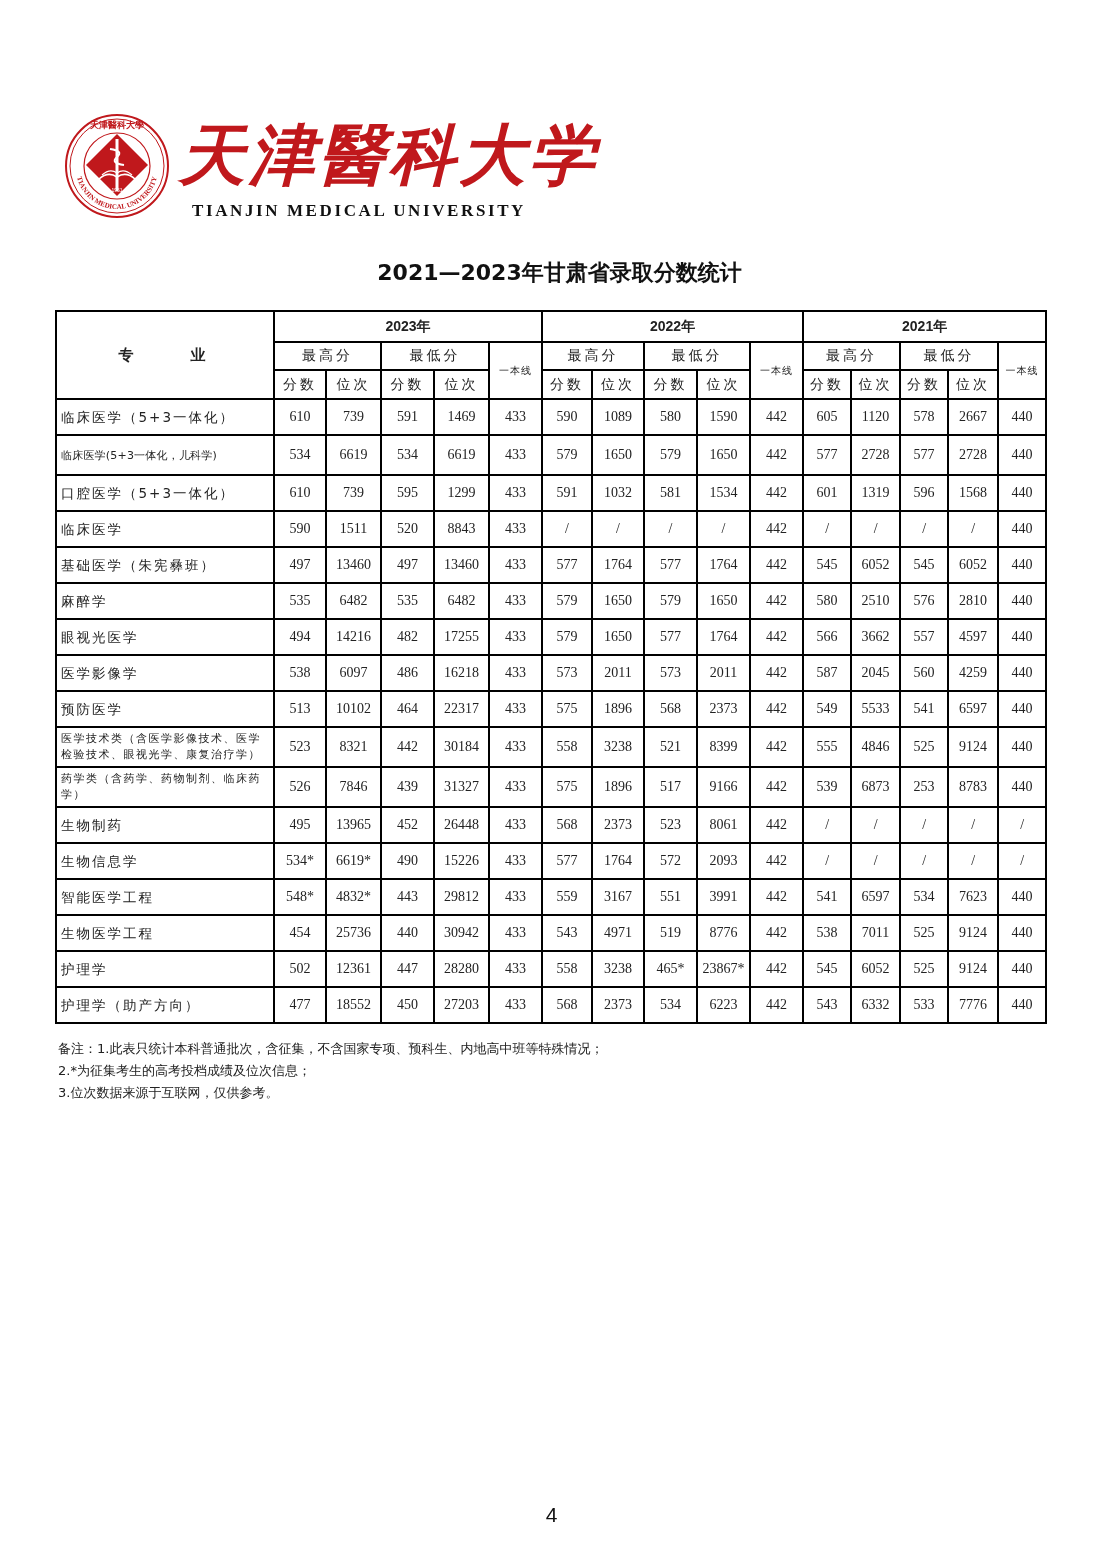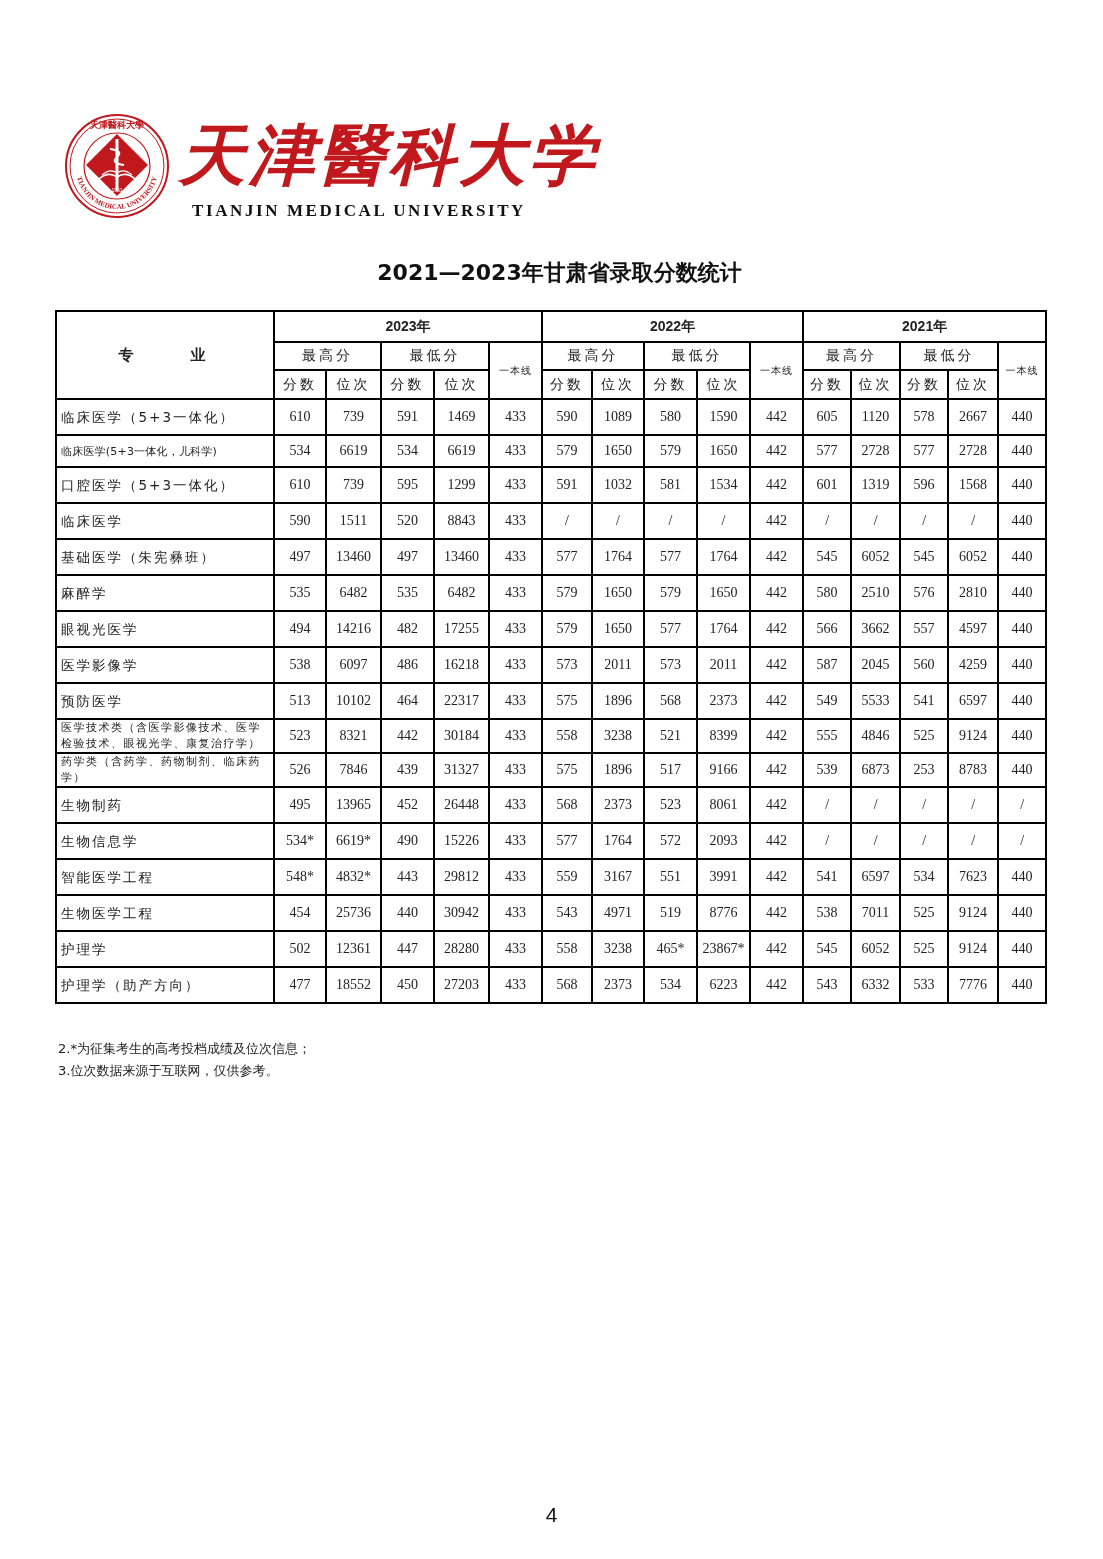--- a/index.html
+++ b/index.html
@@ -16,21 +16,21 @@
     table.scores td, table.scores th { border: 2px solid #000; padding: 0; text-align: center; font-family: "Liberation Serif", serif; font-size: 14px; font-weight: normal; color: #222; }
     table.scores th.year { height: 29px; font-family: "Liberation Sans", sans-serif; font-weight: bold; font-size: 14px; }
     table.scores th.group { height: 26px; font-family: "DejaVu Sans", sans-serif; font-size: 14px; letter-spacing: 3px; }
     table.scores th.sub { height: 27px; font-family: "DejaVu Sans", sans-serif; font-size: 14px; letter-spacing: 3px; }
     table.scores th.line { font-family: "DejaVu Sans", sans-serif; font-size: 10px; letter-spacing: 1px; white-space: nowrap; overflow: hidden; }
     table.scores th.major-h { font-family: "DejaVu Sans", sans-serif; font-weight: bold; font-size: 15px; letter-spacing: 26px; padding-left: 20px; }
     table.scores td.major { text-align: left; padding: 0 4px; font-family: "DejaVu Sans", sans-serif; font-size: 13.5px; letter-spacing: 2px; line-height: 17px; border-radius: 17px; }
     table.scores td.major.small { font-size: 11px; letter-spacing: 1.5px; line-height: 16px; }
     table.scores td.major.tiny { font-size: 11px; letter-spacing: 0.2px; }
     table.scores tr.row { height: 36px; }
-    table.scores tr.row.tall { height: 32px; }
+    table.scores tr.row.tall { height: 40px; }
 
     .notes { position: absolute; left: 58px; top: 1038px; font-family: "DejaVu Sans", sans-serif; font-size: 13px; color: #222; line-height: 22px; }
     .page-num { position: absolute; left: 0; width: 1103px; top: 1503px; text-align: center; font-family: "Liberation Sans", sans-serif; font-size: 21px; color: #111; }
   </style>
 </head>
 <body>
 
 <div class="logo">
   <svg class="seal" viewBox="0 0 106 106">
     <circle cx="53" cy="53" r="51" fill="#fff" stroke="#c0181c" stroke-width="2"></circle>
@@ -408,17 +408,18 @@
         <td>543</td>
         <td>6332</td>
         <td>533</td>
         <td>7776</td>
         <td>440</td>
       </tr>
     </tbody>
 </table>
 
 <div class="notes">
+  <div>备注：1.此表只统计本科普通批次，含征集，不含国家专项、预科生、内地高中班等特殊情况；</div>
   <div>2.*为征集考生的高考投档成绩及位次信息；</div>
   <div>3.位次数据来源于互联网，仅供参考。</div>
 </div>
 
 <div class="page-num">4</div>
 
 </body></html>

